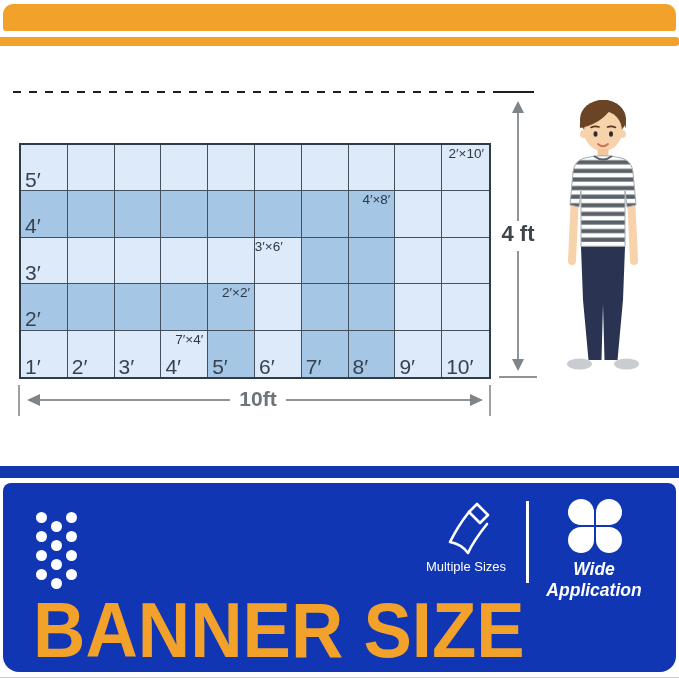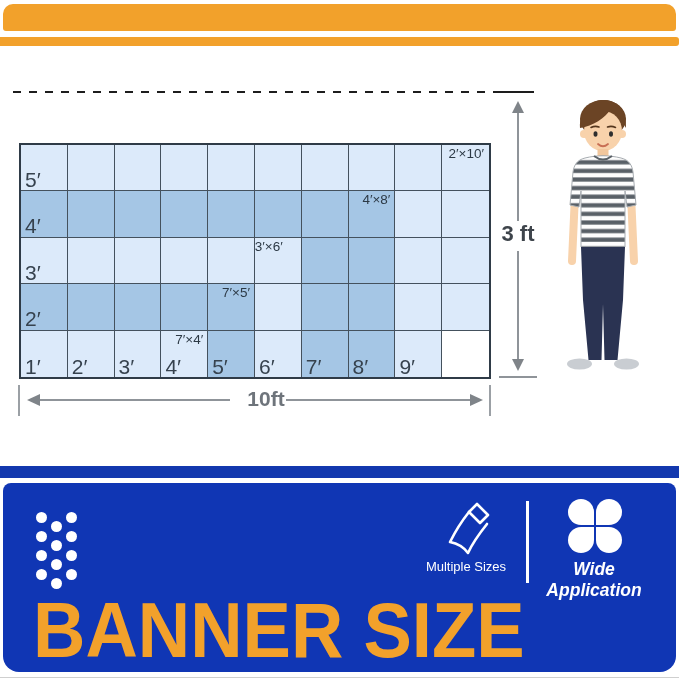--- a/index.html
+++ b/index.html
@@ -41,21 +41,21 @@
   #h-arrow-down{left:512px;top:359px;width:0;height:0;border-left:6px solid transparent;
      border-right:6px solid transparent;border-top:12px solid #7F8489;}
   #h-ref-bottom{left:499px;top:376px;width:38px;height:2px;}
 
   
   #w-tick-left{left:18px;top:385px;width:2px;height:31px;background:#9BA0A5;}
   #w-tick-right{left:489px;top:385px;width:2px;height:31px;background:#9BA0A5;}
   #w-arrow-left{left:27px;top:394px;width:0;height:0;border-top:6px solid transparent;
      border-bottom:6px solid transparent;border-right:13px solid #7F8489;}
   #w-line-1{left:40px;top:399px;width:190px;height:2px;}
-  #w-label{left:238px;top:387px;width:56px;text-align:center;font-size:21px;
+  #w-label{left:230px;top:387px;width:56px;text-align:center;font-size:21px;
      font-weight:600;color:#6E747B;}
   #w-line-2{left:286px;top:399px;width:184px;height:2px;}
   #w-arrow-right{left:470px;top:394px;width:0;height:0;border-top:6px solid transparent;
      border-bottom:6px solid transparent;border-left:13px solid #7F8489;}
 
   
   #blue-strip{left:0;top:466px;width:679px;height:12px;}
   #blue-main{left:3px;top:483px;width:673px;height:189px;border-radius:8px 8px 16px 16px;}
   #dots-icon{left:33px;top:29px;width:45px;height:80px;position:absolute;}
   .dot{position:absolute;width:11px;height:11px;border-radius:50%;background:#fff;}
@@ -153,30 +153,33 @@
       </div>
       <div class="cell dark">
         <span class="cell-label">7′</span>
       </div>
       <div class="cell dark">
         <span class="cell-label">8′</span>
       </div>
       <div class="cell">
         <span class="cell-label">9′</span>
       </div>
+      <div class="cell">
+        <span class="cell-label">10′</span>
+      </div>
       <div class="banner-label" style="left: 140.4px; top: 186.6px; width: 41.8px;">7′×4′</div>
-      <div class="banner-label" style="left: 187.2px; top: 140.2px; width: 41.8px;">7′×5′</div>
+      <div class="banner-label" style="left: 187.2px; top: 140.2px; width: 41.8px;">2′×2′</div>
       <div class="banner-label" style="left: 220px; top: 93.8px; width: 41.8px;">3′×6′</div>
       <div class="banner-label" style="left: 327.6px; top: 47.4px; width: 41.8px;">4′×8′</div>
       <div class="banner-label" style="left: 421.2px; top: 1px; width: 41.8px;">2′×10′</div>
     </div>
 
   <div class="abs" id="h-arrow-up"></div>
   <div class="abs measure" id="h-line-1"></div>
-  <div class="abs" id="h-label">3 ft</div>
+  <div class="abs" id="h-label">4 ft</div>
   <div class="abs measure" id="h-line-2"></div>
   <div class="abs" id="h-arrow-down"></div>
   <div class="abs measure" id="h-ref-bottom"></div>
 
   <svg class="abs" style="left:543px;top:94px;" width="120" height="284" viewBox="0 0 120 284">
     <defs>
       <pattern id="stripes" x="0" y="62" width="10" height="8.6" patternUnits="userSpaceOnUse">
         <rect width="10" height="8.6" fill="#FDFDFD"></rect>
         <rect y="4.2" width="10" height="4.2" fill="#596067"></rect>
       </pattern>

